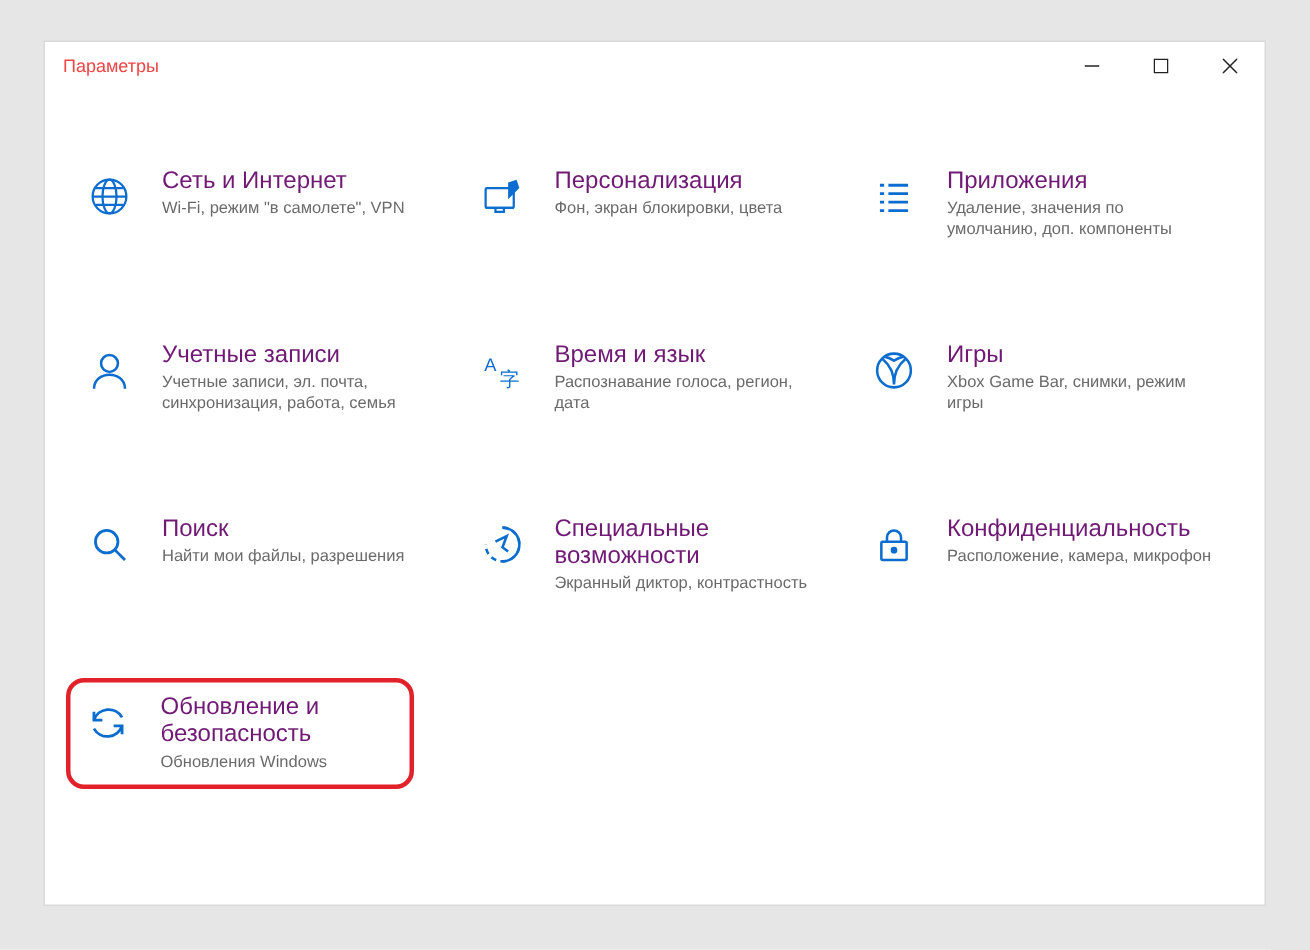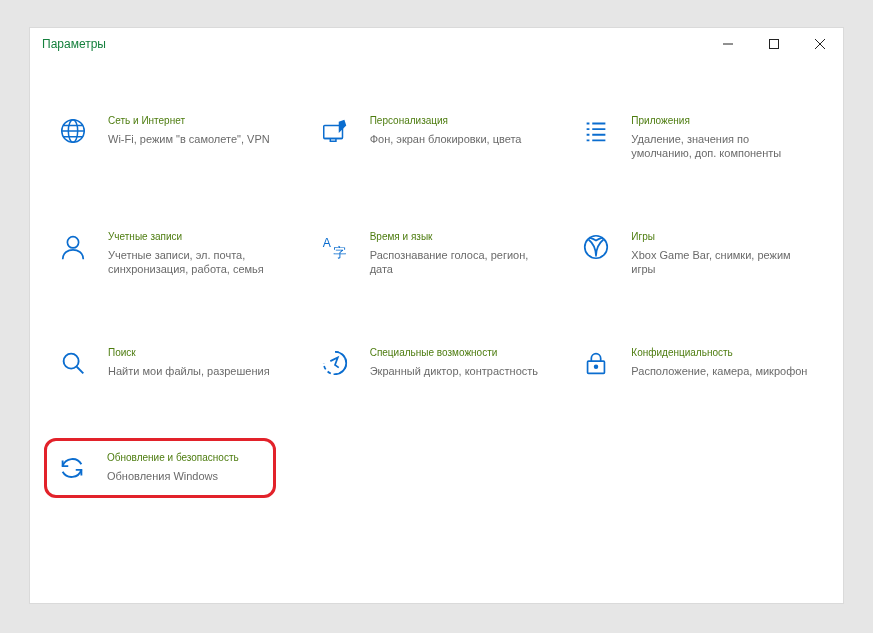--- a/index.html
+++ b/index.html
@@ -24,21 +24,21 @@
     background: #ffffff;
     box-shadow: 0 0 0 1px rgba(0,0,0,0.05);
   }
   .titlebar {
     height: 32px;
     display: flex;
     align-items: center;
     justify-content: space-between;
     padding-left: 12px;
     font-size: 12px;
-    color: #15803d;
+    color: #ef4444;
   }
   .titlebar .title { flex: 1; }
   .win-ctrls { display: flex; }
   .win-btn {
     width: 46px;
     height: 32px;
     display: flex;
     align-items: center;
     justify-content: center;
     color: #222;
@@ -63,22 +63,22 @@
     flex: 0 0 38px;
     height: 38px;
     display: flex;
     align-items: center;
     justify-content: center;
     color: #0b6dcf;
   }
   .tile .icon svg { width: 30px; height: 30px; }
   .tile .txt { flex: 1; min-width: 0; }
   .tile .t-title {
-    font-size: 10px;
-    color: #4d7c0f;
+    font-size: 16px;
+    color: #701a75;
     line-height: 18px;
   }
   .tile .t-desc {
     font-size: 11px;
     color: #6a6a6a;
     margin-top: 2px;
     line-height: 14px;
     max-width: 180px;
   }
   .highlight {

